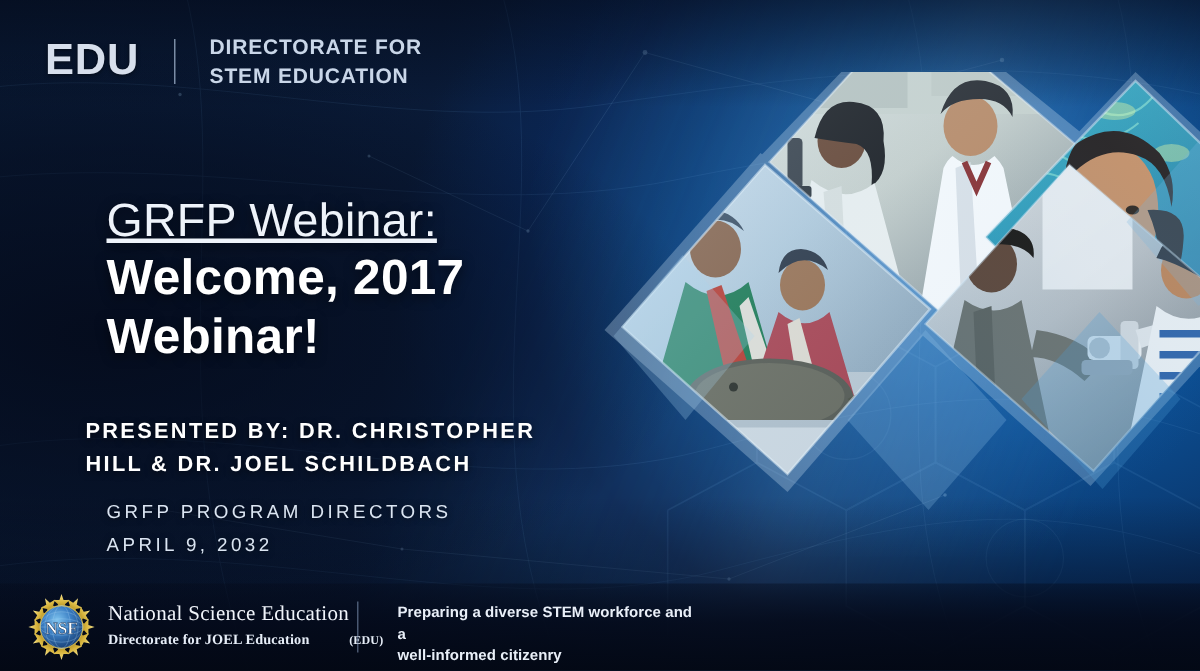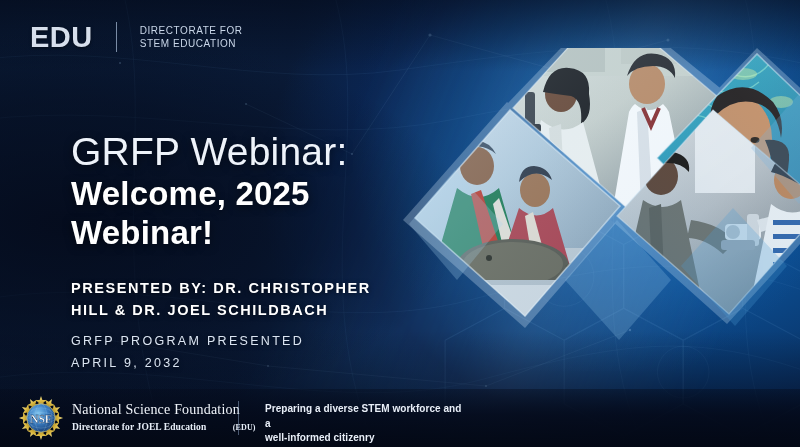--- a/index.html
+++ b/index.html
@@ -47,38 +47,38 @@
     position:absolute;left:30px;top:22px;
     display:flex;align-items:center;gap:23px;
   }
   .edu-mark{
     font-size:29px;font-weight:700;letter-spacing:.5px;
     color:#d7dfec;line-height:1;
     text-shadow:0 1px 3px rgba(0,0,0,.5);
   }
   .edu-rule{width:1px;height:30px;background:rgba(185,205,230,.65);}
   .edu-sub{
-    font-size:10px;font-weight:400;line-height:1.35;
+    font-size:14px;font-weight:700;line-height:1.35;
     letter-spacing:.55px;color:#c9d6e8;
     text-transform:uppercase;
   }
 
   
   .title-block{position:absolute;left:71px;top:129px;width:350px;}
   .t-line1{
-    font-size:39px;font-weight:400;color:#eef3fa;line-height:1.18;
-    letter-spacing:.2px;text-shadow:0 2px 8px rgba(0,0,0,.55);
+    font-size:31px;font-weight:400;color:#eef3fa;line-height:1.18;
+    letter-spacing:.2px;text-shadow:0 2px 8px rgba(0,0,0,.55);text-decoration:underline;
   }
   .t-line2,.t-line3{
     font-size:33px;font-weight:700;color:#ffffff;line-height:1.18;
     letter-spacing:.2px;text-shadow:0 2px 8px rgba(0,0,0,.55);
   }
 
   
-  .presenters{position:absolute;left:71px;top:278px;width:360px;}
+  .presenters{position:absolute;left:57px;top:278px;width:360px;}
   .p-line{
     font-size:14.5px;font-weight:700;color:#ffffff;
     letter-spacing:1.55px;line-height:1.5;
     text-shadow:0 1px 5px rgba(0,0,0,.55);
   }
   .roles{position:absolute;left:71px;top:331px;width:360px;}
   .r-line{
     font-size:12.5px;font-weight:400;color:#dbe5f2;
     letter-spacing:2.3px;line-height:1.72;
     text-shadow:0 1px 4px rgba(0,0,0,.5);
@@ -357,31 +357,31 @@
     <div class="edu-mark">EDU</div>
     <div class="edu-rule"></div>
     <div class="edu-sub">
       <div>DIRECTORATE FOR</div>
       <div>STEM EDUCATION</div>
     </div>
   </div>
 
   <div class="title-block">
     <div class="t-line1">GRFP Webinar:</div>
-    <div class="t-line2">Welcome, 2025</div>
+    <div class="t-line2">Welcome, 2017</div>
     <div class="t-line3">Webinar!</div>
   </div>
 
   <div class="presenters">
     <div class="p-line">PRESENTED BY: DR. CHRISTOPHER</div>
     <div class="p-line">HILL &amp; DR. JOEL SCHILDBACH</div>
   </div>
 
   <div class="roles">
-    <div class="r-line">GRFP PROGRAM PRESENTED</div>
+    <div class="r-line">GRFP PROGRAM DIRECTORS</div>
     <div class="r-line">APRIL 9, 2032</div>
   </div>
 
   <div class="footer">
     <div class="footer-inner">
       <svg class="nsf-seal" viewBox="0 0 100 100">
         <defs>
           <radialGradient id="globe" cx="40%" cy="34%" r="72%">
             <stop offset="0%" stop-color="#7fc4ef"></stop>
             <stop offset="45%" stop-color="#3b7fc4"></stop>
@@ -413,21 +413,21 @@
         <g stroke="#a9d4f2" stroke-width="0.8" fill="none" opacity="0.55">
           <ellipse cx="50" cy="50" rx="31" ry="12"></ellipse>
           <ellipse cx="50" cy="50" rx="31" ry="22"></ellipse>
           <ellipse cx="50" cy="50" rx="13" ry="31"></ellipse>
           <ellipse cx="50" cy="50" rx="24" ry="31"></ellipse>
           <line x1="19" y1="50" x2="81" y2="50"></line>
         </g>
         <text x="50" y="60" text-anchor="middle" font-family="'Liberation Serif', serif" font-size="25" font-weight="700" fill="#ffffff" stroke="#0d2c55" stroke-width="0.7">NSF</text>
       </svg>
       <div class="nsf-text">
-        <div class="nsf-title">National Science Foundation</div>
+        <div class="nsf-title">National Science Education</div>
         <div class="nsf-sub">
           <span>Directorate for JOEL Education</span>
           <span class="paren">(EDU)</span>
         </div>
       </div>
     </div>
     <div class="foot-divider"></div>
   </div>
 
   <div class="tagline">

